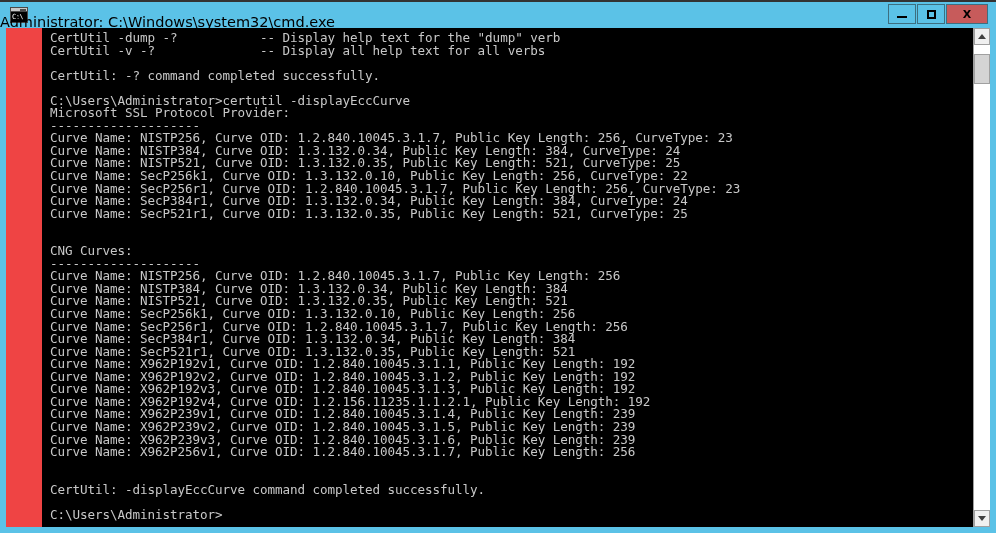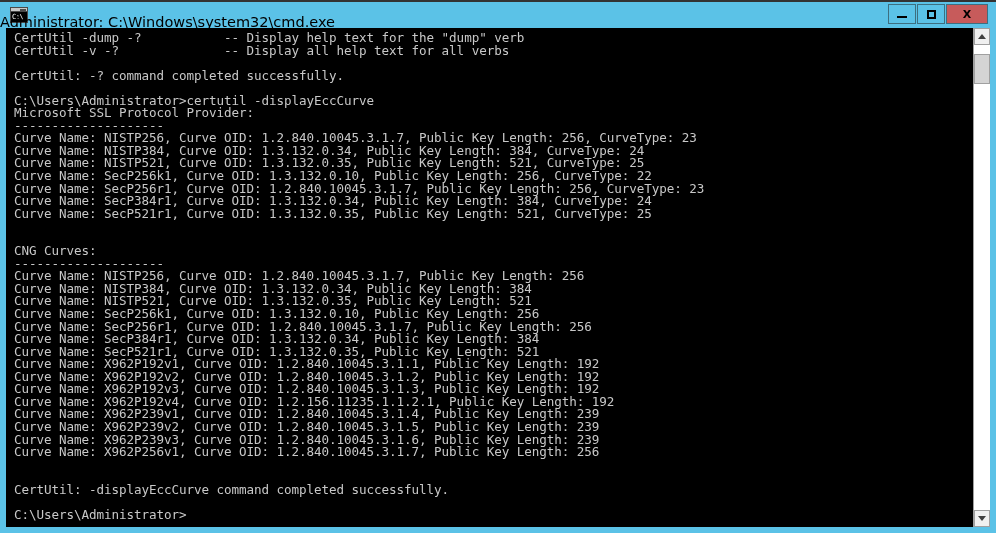--- a/index.html
+++ b/index.html
@@ -131,23 +131,24 @@
     width: 9px;
     height: 9px;
     border: 2px solid #000;
     box-sizing: border-box;
   }
 
   
   .console-area {
     flex: 1 1 auto;
     display: flex;
-    background: #f0abfc;
+    background: #ef4444;
     overflow: hidden;
     min-height: 0;
+    padding-left: 36px;
   }
   .console {
     flex: 1 1 auto;
     background: #000000;
     color: #c8c8c8;
     font-family: "DejaVu Sans Mono", monospace;
     font-size: 12.6px;
     line-height: 12.55px;
     letter-spacing: -0.08px;
     padding: 4px 0 0 8px;

